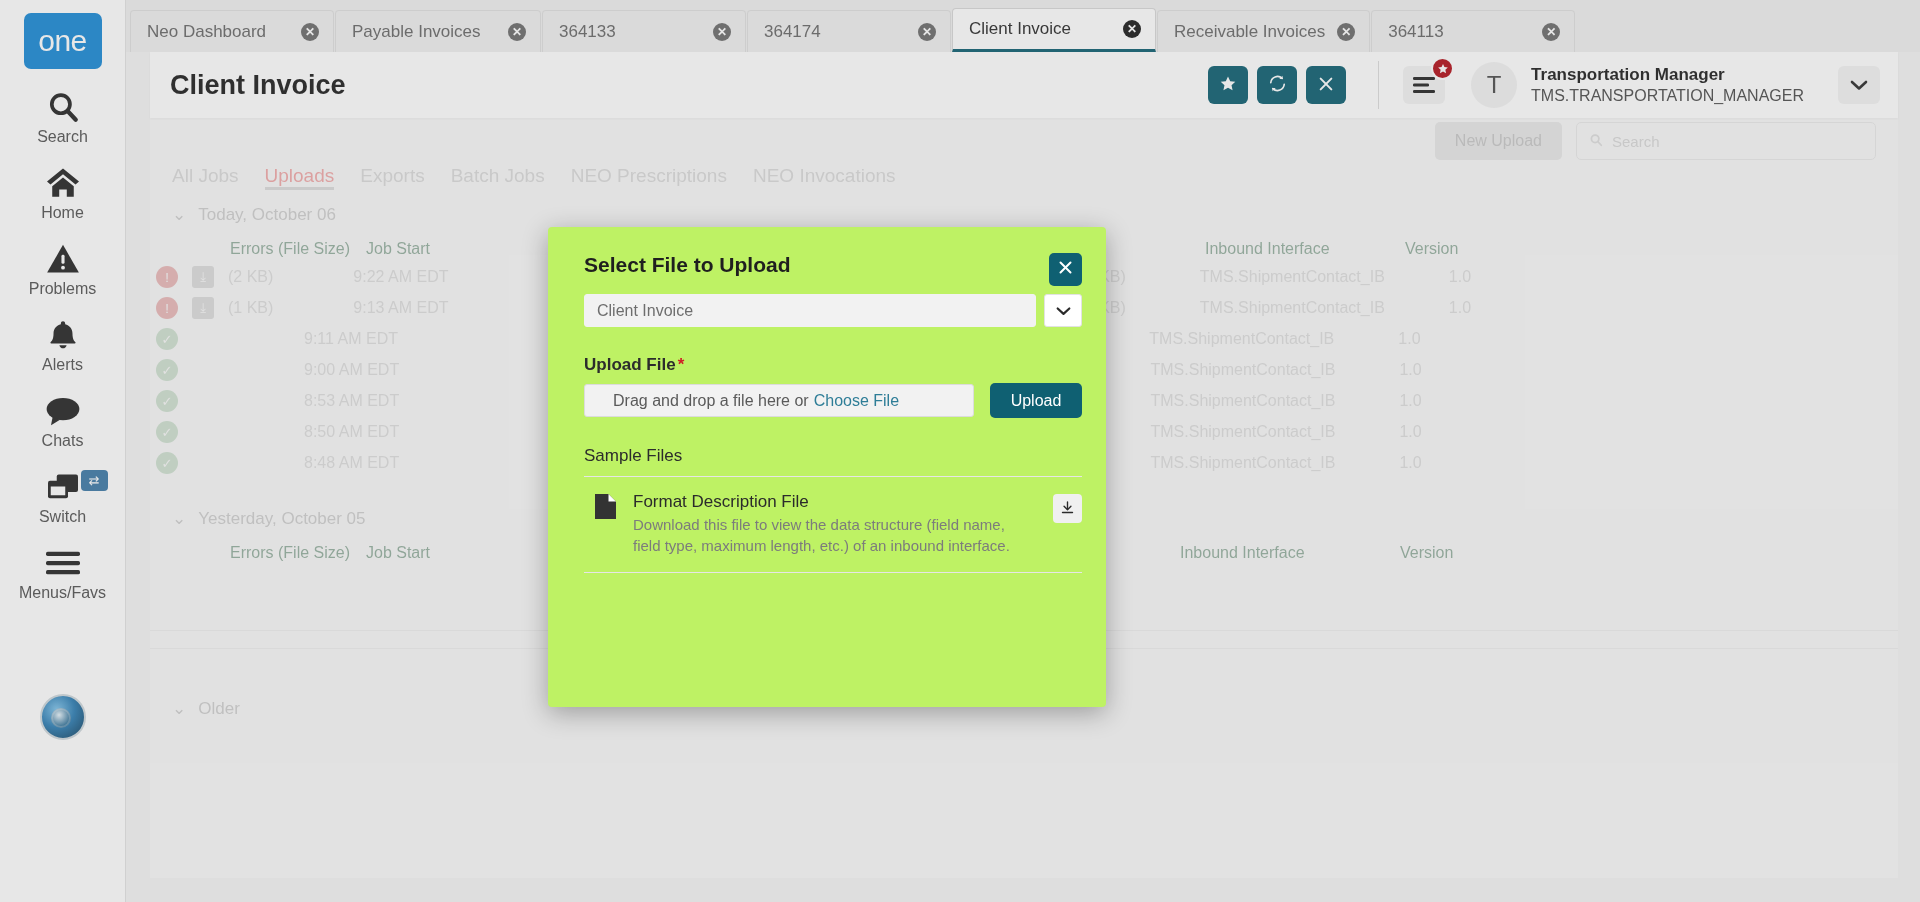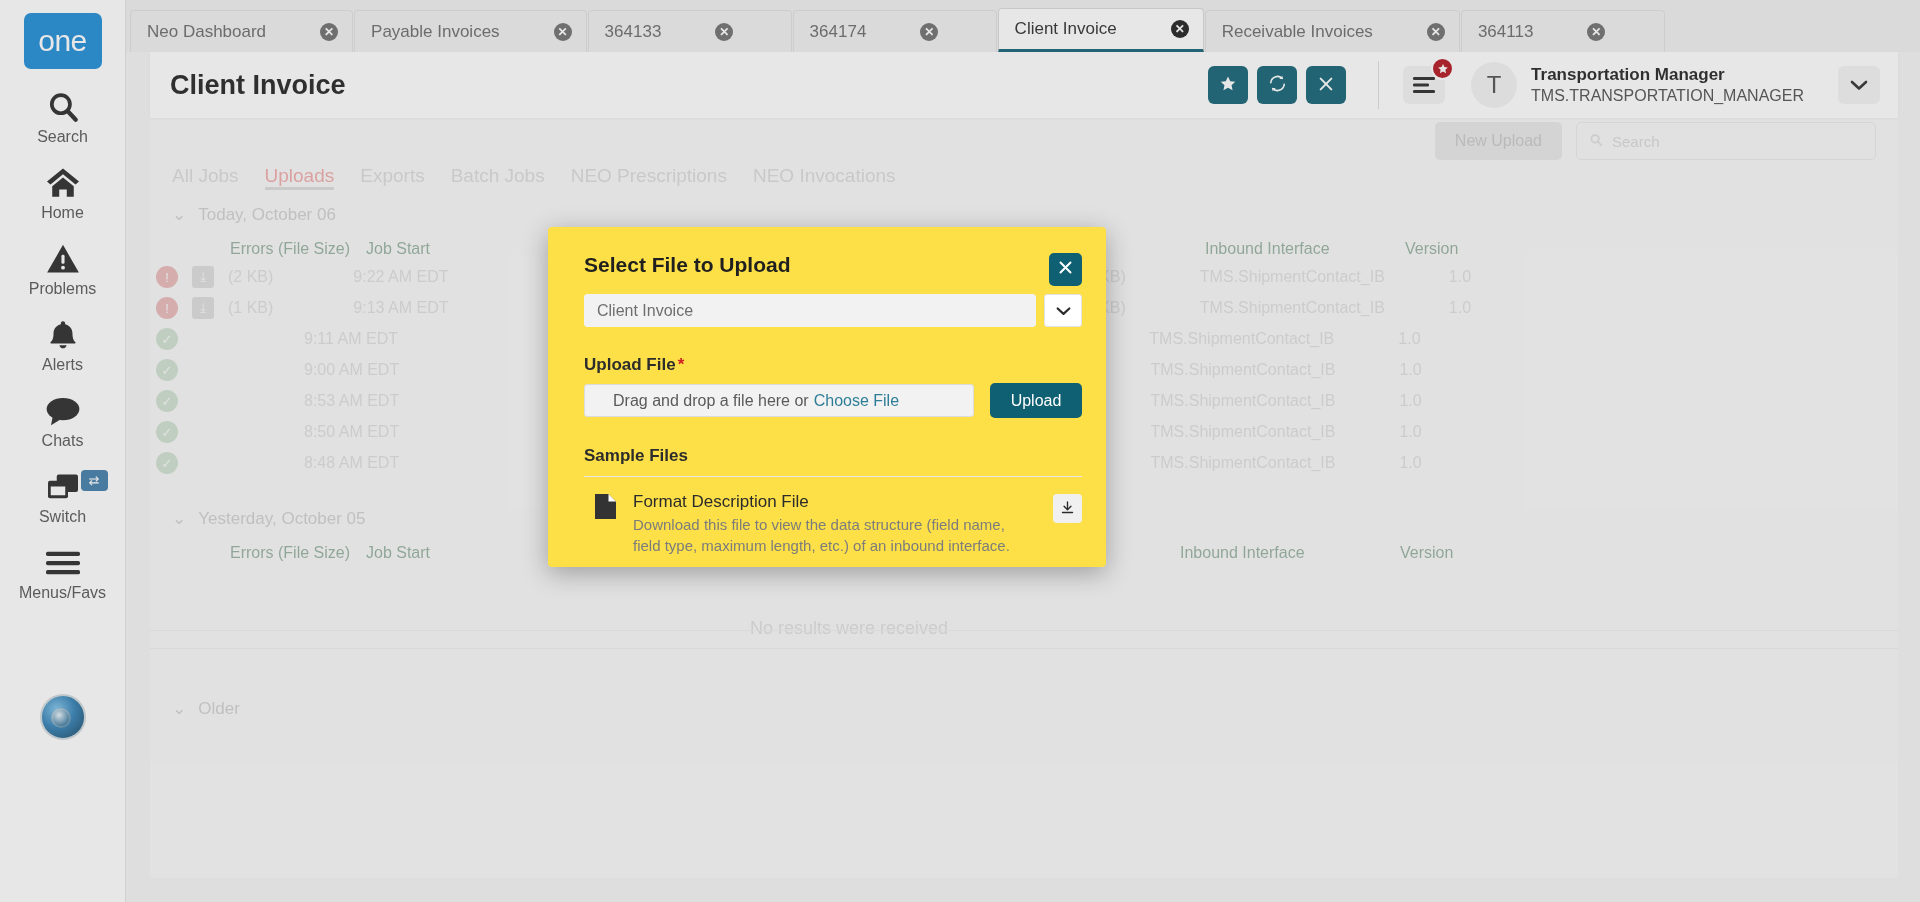--- a/index.html
+++ b/index.html
@@ -53,23 +53,23 @@
   
   .tabbar {
     position: absolute; left: 126px; top: 0; right: 0; height: 52px;
     background: #efefef; display: flex; align-items: flex-end;
     padding-left: 4px; z-index: 30;
   }
   .tab {
     height: 42px; min-width: 204px; flex: 0 0 auto;
     background: #efefef; border: 1px solid #e0e0e0; border-bottom: none;
     border-radius: 4px 4px 0 0;
-    display: flex; align-items: center; justify-content: flex-start;
+    display: flex; align-items: center; justify-content: space-between;
     padding: 0 14px 0 16px; margin-right: 1px;
-    font-size: 17px; color: #6a6a6a; cursor: pointer; gap: 42px;
+    font-size: 17px; color: #6a6a6a; cursor: pointer;
   }
   .tab.active {
     background: #ffffff; color: #2b2b2b;
     border-color: #d8d8d8; border-bottom: 3px solid #0f6072;
     height: 44px;
   }
   .tab-close {
     width: 18px; height: 18px; border-radius: 50%;
     background: #6d6d6d; color: #fff; font-size: 12px; font-weight: bold;
     display: flex; align-items: center; justify-content: center;
@@ -150,22 +150,22 @@
     display: inline-flex; align-items: center; justify-content: center;
     color: #fff; font-size: 13px;
   }
   .bg-hr { position:absolute; left:0; right:0; height:1px; background:#e8e8e8; }
 
   
   .modal-scrim {
     position: absolute; inset: 0; background: rgba(120,120,120,.18); z-index: 50;
   }
   .modal {
-    position: absolute; left: 548px; top: 227px; width: 558px; height: 340px;
-    background: #fde047; border-radius: 4px;
+    position: absolute; left: 548px; top: 227px; width: 558px; height: 480px;
+    background: #bef264; border-radius: 4px;
     box-shadow: 0 6px 26px rgba(0,0,0,.30);
     z-index: 60; overflow: hidden;
   }
   .modal-head {
     display: flex; align-items: flex-start; justify-content: space-between;
     padding: 26px 24px 0 36px;
   }
   .modal-title { font-size: 21px; font-weight: bold; color: #1f1f1f; }
   .modal-x {
     width: 33px; height: 33px; border-radius: 5px; background: #0f6072;
@@ -193,21 +193,21 @@
     flex: 1; height: 33px; background: #f2f2f2; border: 1px solid #dcdcdc;
     border-radius: 3px; display: flex; align-items: center; padding: 0 28px;
     font-size: 16px; color: #5a5a5a; cursor: pointer;
   }
   .choose-link { color: #2e7d97; margin-left: 5px; }
   .upload-btn {
     width: 92px; height: 35px; background: #0f6072; color: #fff;
     border: none; border-radius: 5px; font-size: 16px; cursor: pointer;
     font-family: "Liberation Sans", sans-serif;
   }
-  .sample-title { font-size: 17px; font-weight: bold; color: #2c2c2c; margin-top: 28px; }
+  .sample-title { font-size: 17px; font-weight: normal; color: #2c2c2c; margin-top: 28px; }
   .sample-list { margin-top: 10px; }
   .sample-item {
     display: flex; align-items: flex-start; gap: 17px;
     border-top: 1px solid #e6e6e6; padding: 15px 0 15px 11px;
   }
   .file-ico { flex: 0 0 auto; margin-top: 2px; }
   .sample-text { flex: 1; }
   .sample-name { font-size: 17px; color: #2b2b2b; line-height: 1.2; }
   .sample-desc { font-size: 15px; color: #7c7c7c; line-height: 1.38; margin-top: 3px; }
   .dl-btn {

